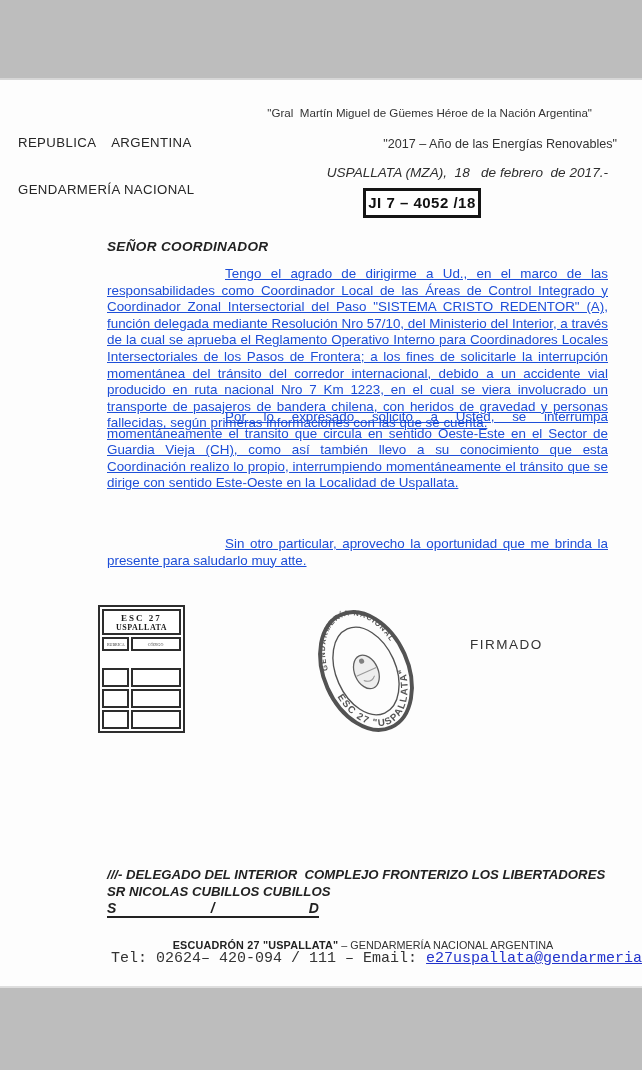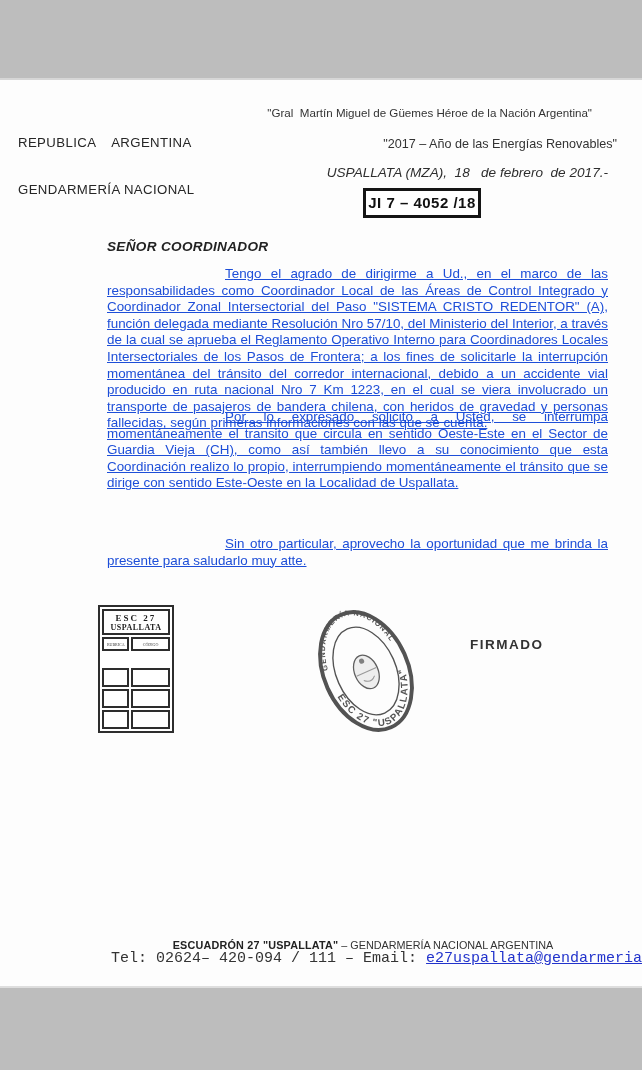--- a/index.html
+++ b/index.html
@@ -22,37 +22,37 @@
           font-size:15px;font-weight:bold;text-align:center;line-height:24px;letter-spacing:.5px;color:#111;margin-left:18px;}
 
   .salutation{left:107px;top:239px;font-size:13.6px;font-weight:bold;font-style:italic;letter-spacing:.3px;color:#222;}
   .para{left:107px;width:501px;font-size:13.4px;line-height:16.6px;text-align:justify;
         text-indent:118px;color:#1d4ed8;text-decoration:underline;}
   .p1{top:266px;}
   .p2{top:409px;}
   .p3{top:536px;}
 
   
-  .stamp-table{left:98px;top:605px;width:76px;height:128px;border:2px solid #2d2d2d;background:#fff;
+  .stamp-table{left:98px;top:605px;width:87px;height:128px;border:2px solid #2d2d2d;background:#fff;
                box-sizing:border-box;display:flex;flex-direction:column;padding:1px;}
   .st-head{border:2px solid #2d2d2d;margin:1px;text-align:center;padding:2px 0 1px 0;
            font-family:"Liberation Serif", serif;font-weight:bold;color:#1d1d1d;}
   .st-head .l1{font-size:9px;letter-spacing:2px;}
   .st-head .l2{font-size:8px;letter-spacing:.5px;}
   .st-grid{display:grid;grid-template-columns:29px 1fr;flex:1;}
   .st-cell{border:2px solid #2d2d2d;margin:1px;background:#fff;overflow:hidden;
            display:flex;align-items:center;justify-content:center;}
   .st-cell.lbl{height:10px;flex:none;}
   .tiny{font-size:8px;color:#3a3a3a;transform:scale(.5);transform-origin:center;white-space:nowrap;
         font-family:"Liberation Serif", serif;}
 
   
   .seal{left:320px;top:604px;width:92px;height:134px;transform:rotate(-24deg);opacity:.88;}
 
-  .firmado{left:470px;top:637px;font-size:13.5px;letter-spacing:1.5px;color:#333;font-weight:bold;}
+  .firmado{left:470px;top:637px;font-size:13.5px;letter-spacing:1.5px;color:#333;}
   .sigblock{left:408px;top:676px;width:190px;text-align:center;font-size:11.2px;line-height:13.2px;color:#333;}
 
   .addr{left:107px;top:866px;font-weight:bold;font-style:italic;color:#222;}
   .addr .a1{font-size:13.2px;line-height:17px;}
   .addr .a2{font-size:13.2px;line-height:17px;}
   .sd-line{display:flex;justify-content:space-between;width:212px;border-bottom:2.5px solid #222;
            font-size:14px;font-style:italic;font-weight:bold;line-height:15px;margin-top:1px;}
 
   .footer{left:111px;top:939px;width:504px;text-align:center;color:#333;}
   .footer .f1{font-size:10.8px;line-height:13px;}
@@ -118,20 +118,29 @@
     <text font-family="Liberation Sans, sans-serif" font-size="7.6" font-weight="bold" fill="#3c3c3c" letter-spacing="1.1">
       <textPath href="#arcTop" startOffset="50%" text-anchor="middle">GENDARMERÍA NACIONAL</textPath>
     </text>
     <text font-family="Liberation Sans, sans-serif" font-size="10" font-weight="bold" fill="#3c3c3c" letter-spacing="1.4">
       <textPath href="#arcBottom" startOffset="50%" text-anchor="middle">ESC 27 "USPALLATA"</textPath>
     </text>
   </svg>
 
   <div class="abs firmado">FIRMADO</div>
 
+  <div class="abs addr">
+    <div class="a1 pre">///- DELEGADO DEL INTERIOR  COMPLEJO FRONTERIZO LOS LIBERTADORES</div>
+    <div class="a2">SR NICOLAS CUBILLOS CUBILLOS</div>
+    <div class="sd-line">
+      <span>S</span>
+      <span>/</span>
+      <span>D</span>
+    </div>
+  </div>
 
   <div class="abs footer">
     <div class="f1">
       <b>ESCUADRÓN 27 "USPALLATA"</b><span class="pre"> – GENDARMERÍA NACIONAL ARGENTINA</span>
     </div>
     <div class="f2">
       <span class="pre">Tel: 02624– 420-094 / 111 – Email: </span><a class="email" href="#">e27uspallata@gendarmeria.gov.ar</a>
     </div>
   </div>
 

